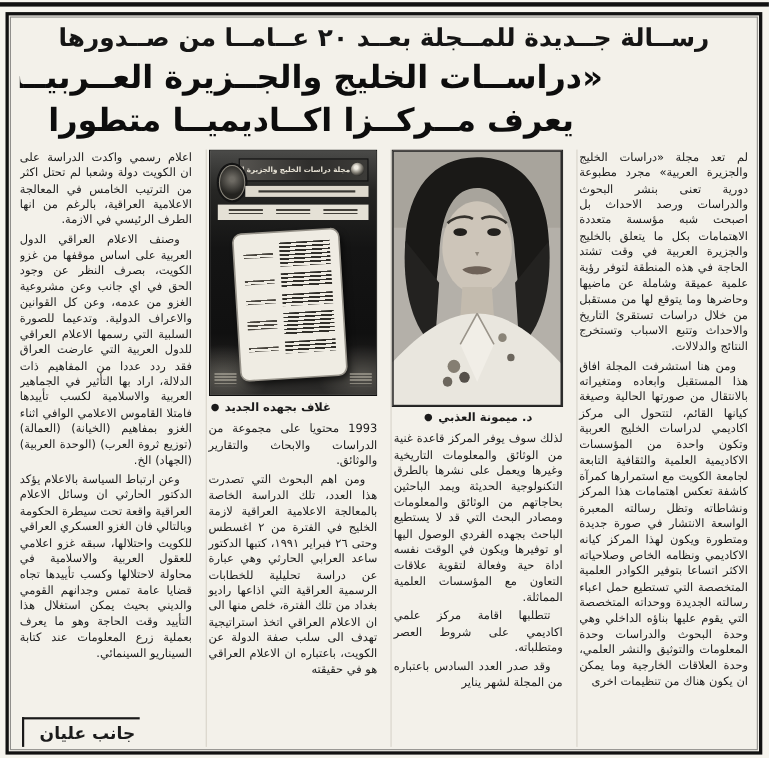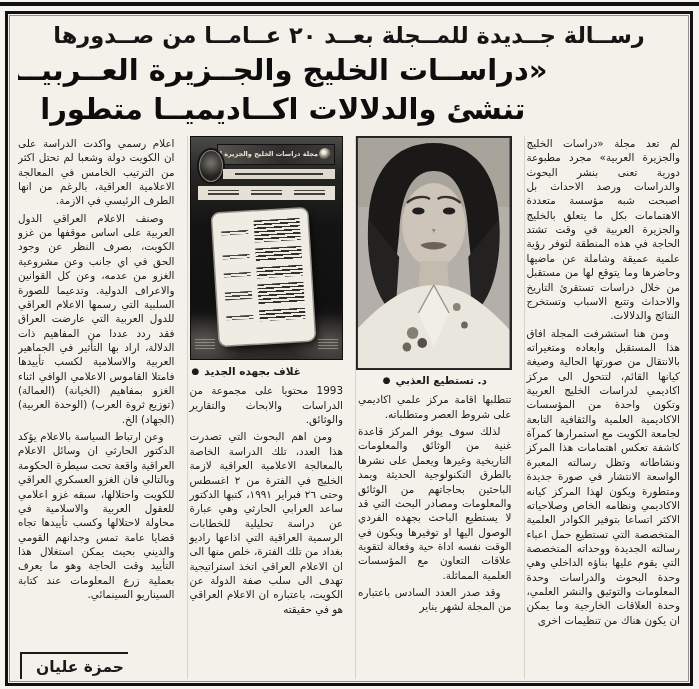--- a/index.html
+++ b/index.html
@@ -98,21 +98,21 @@
 
 <div class="topline"></div>
 
 <div class="frame">
   <div class="inner">
 
     <div class="kicker">رســالة جــديدة للمــجلة بعــد ٢٠ عــامــا من صــدورها</div>
 
     <div class="headline">
       <div class="hl">«دراســات الخليج والجــزيرة العــربيــة»</div>
-      <div class="hl">تنشئ والدلالات اكــاديميــا متطورا</div>
+      <div class="hl">يعرف مــركــزا اكــاديميــا متطورا</div>
     </div>
 
     <div class="cols">
 
       <div class="col">
         <p>لم تعد مجلة «دراسات الخليج والجزيرة العربية» مجرد مطبوعة دورية تعنى بنشر البحوث والدراسات ورصد الاحداث بل اصبحت شبه مؤسسة متعددة الاهتمامات بكل ما يتعلق بالخليج والجزيرة العربية في وقت تشتد الحاجة في هذه المنطقة لتوفر رؤية علمية عميقة وشاملة عن ماضيها وحاضرها وما يتوقع لها من مستقبل من خلال دراسات تستقرئ التاريخ والاحداث وتتبع الاسباب وتستخرج النتائج والدلالات.</p>
         <p>ومن هنا استشرفت المجلة افاق هذا المستقبل وابعاده ومتغيراته بالانتقال من صورتها الحالية وصيغة كيانها القائم، لتتحول الى مركز اكاديمي لدراسات الخليج العربية وتكون واحدة من المؤسسات الاكاديمية العلمية والثقافية التابعة لجامعة الكويت مع استمرارها كمرآة كاشفة تعكس اهتمامات هذا المركز ونشاطاته وتظل رسالته المعبرة الواسعة الانتشار في صورة جديدة ومتطورة ويكون لهذا المركز كيانه الاكاديمي ونظامه الخاص وصلاحياته الاكثر اتساعا بتوفير الكوادر العلمية المتخصصة التي تستطيع حمل اعباء رسالته الجديدة ووحداته المتخصصة التي يقوم عليها بناؤه الداخلي وهي وحدة البحوث والدراسات وحدة المعلومات والتوثيق والنشر العلمي، وحدة العلاقات الخارجية وما يمكن ان يكون هناك من تنظيمات اخرى</p>
       </div>
 
       <div class="col">
@@ -140,24 +140,24 @@
             <circle cx="58" cy="196" r="6" fill="#857e72"></circle>
             <circle cx="68" cy="206" r="5" fill="#55504a"></circle>
             <circle cx="52" cy="210" r="4.5" fill="#6c665d"></circle>
             <circle cx="104" cy="170" r="4" fill="#8a8478"></circle>
             <circle cx="112" cy="188" r="3.5" fill="#6c665d"></circle>
             <rect x="0" y="0" width="160" height="232" fill="none" stroke="#2a2a2a" stroke-width="2"></rect>
           </svg>
         </figure>
         <div class="caption center">
           <span class="bullet">●</span>
-          <span>د. تستطيع العذبي</span>
+          <span>د. ميمونة العذبي</span>
         </div>
+        <p>لذلك سوف يوفر المركز قاعدة غنية من الوثائق والمعلومات التاريخية وغيرها ويعمل على نشرها بالطرق التكنولوجية الحديثة ويمد الباحثين بحاجاتهم من الوثائق والمعلومات ومصادر البحث التي قد لا يستطيع الباحث بجهده الفردي الوصول اليها او توفيرها ويكون في الوقت نفسه اداة حية وفعالة لتقوية علاقات التعاون مع المؤسسات العلمية المماثلة.</p>
         <p>تتطلبها اقامة مركز علمي اكاديمي على شروط العصر ومتطلباته.</p>
-        <p>لذلك سوف يوفر المركز قاعدة غنية من الوثائق والمعلومات التاريخية وغيرها ويعمل على نشرها بالطرق التكنولوجية الحديثة ويمد الباحثين بحاجاتهم من الوثائق والمعلومات ومصادر البحث التي قد لا يستطيع الباحث بجهده الفردي الوصول اليها او توفيرها ويكون في الوقت نفسه اداة حية وفعالة لتقوية علاقات التعاون مع المؤسسات العلمية المماثلة.</p>
         <p>وقد صدر العدد السادس باعتباره من المجلة لشهر يناير</p>
       </div>
 
       <div class="col">
         <div class="cover">
           <div class="mast">
             <span class="mast-title">مجلة دراسات الخليج والجزيرة العربية</span>
             <span class="mast-emblem"></span>
           </div>
           <div class="badge"></div>
@@ -199,18 +199,18 @@
           <span>غلاف بجهده الجديد</span>
         </div>
         <p>1993 محتويا على مجموعة من الدراسات والابحاث والتقارير والوثائق.</p>
         <p>ومن اهم البحوث التي تصدرت هذا العدد، تلك الدراسة الخاصة بالمعالجة الاعلامية العراقية لازمة الخليج في الفترة من ٢ اغسطس وحتى ٢٦ فبراير ١٩٩١، كتبها الدكتور ساعد العرابي الحارثي وهي عبارة عن دراسة تحليلية للخطابات الرسمية العراقية التي اذاعها راديو بغداد من تلك الفترة، خلص منها الى ان الاعلام العراقي اتخذ استراتيجية تهدف الى سلب صفة الدولة عن الكويت، باعتباره ان الاعلام العراقي هو في حقيقته</p>
       </div>
 
       <div class="col">
         <p>اعلام رسمي واكدت الدراسة على ان الكويت دولة وشعبا لم تحتل اكثر من الترتيب الخامس في المعالجة الاعلامية العراقية، بالرغم من انها الطرف الرئيسي في الازمة.</p>
         <p>وصنف الاعلام العراقي الدول العربية على اساس موقفها من غزو الكويت، بصرف النظر عن وجود الحق في اي جانب وعن مشروعية الغزو من عدمه، وعن كل القوانين والاعراف الدولية. وتدعيما للصورة السلبية التي رسمها الاعلام العراقي للدول العربية التي عارضت العراق فقد ردد عددا من المفاهيم ذات الدلالة، اراد بها التأثير في الجماهير العربية والاسلامية لكسب تأييدها فامتلا القاموس الاعلامي الوافي اثناء الغزو بمفاهيم (الخيانة) (العمالة) (توزيع ثروة العرب) (الوحدة العربية) (الجهاد) الخ.</p>
         <p>وعن ارتباط السياسة بالاعلام يؤكد الدكتور الحارثي ان وسائل الاعلام العراقية واقعة تحت سيطرة الحكومة وبالتالي فان الغزو العسكري العراقي للكويت واحتلالها، سبقه غزو اعلامي للعقول العربية والاسلامية في محاولة لاحتلالها وكسب تأييدها تجاه قضايا عامة تمس وجدانهم القومي والديني بحيث يمكن استغلال هذا التأييد وقت الحاجة وهو ما يعرف بعملية زرع المعلومات عند كتابة السيناريو السينمائي.</p>
-        <div class="byline">حمزة عليان</div>
+        <div class="byline">جانب عليان</div>
       </div>
 
     </div>
   </div>
 </div>
 
 </body></html>

